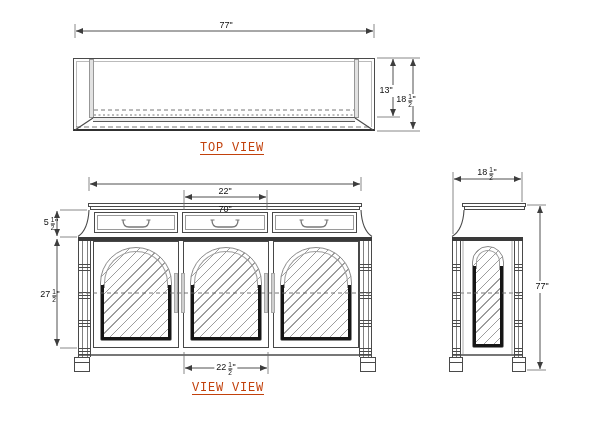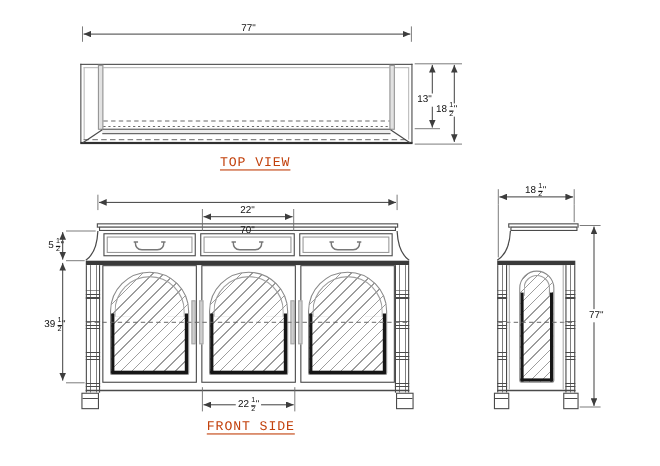--- a/index.html
+++ b/index.html
@@ -243,21 +243,21 @@
   <div class="dim" style="left:51px;top:217px;">
     <span>5</span>
     <span class="frac">
         <span class="fn">1</span>
         <span class="fd">2</span>
       </span>
     <span>"</span>
   </div>
 
   <div class="dim" style="left:50px;top:289px;">
-    <span>39</span>
+    <span>27</span>
     <span class="frac">
         <span class="fn">1</span>
         <span class="fd">2</span>
       </span>
     <span>"</span>
   </div>
 
   <div class="dim bg" style="left:226px;top:362px;">
     <span>22</span>
     <span class="frac">
@@ -275,15 +275,15 @@
       </span>
     <span>"</span>
   </div>
 
   <div class="dim bg" style="left:542px;top:281px;">
     <span>77</span>
       <span>"</span>
   </div>
 
   <div class="title" style="left:232px;top:141px;">TOP VIEW</div>
-  <div class="title" style="left:228px;top:381px;">FRONT SIDE</div>
+  <div class="title" style="left:228px;top:381px;">VIEW VIEW</div>
 
 </div>
 
 </body></html>

